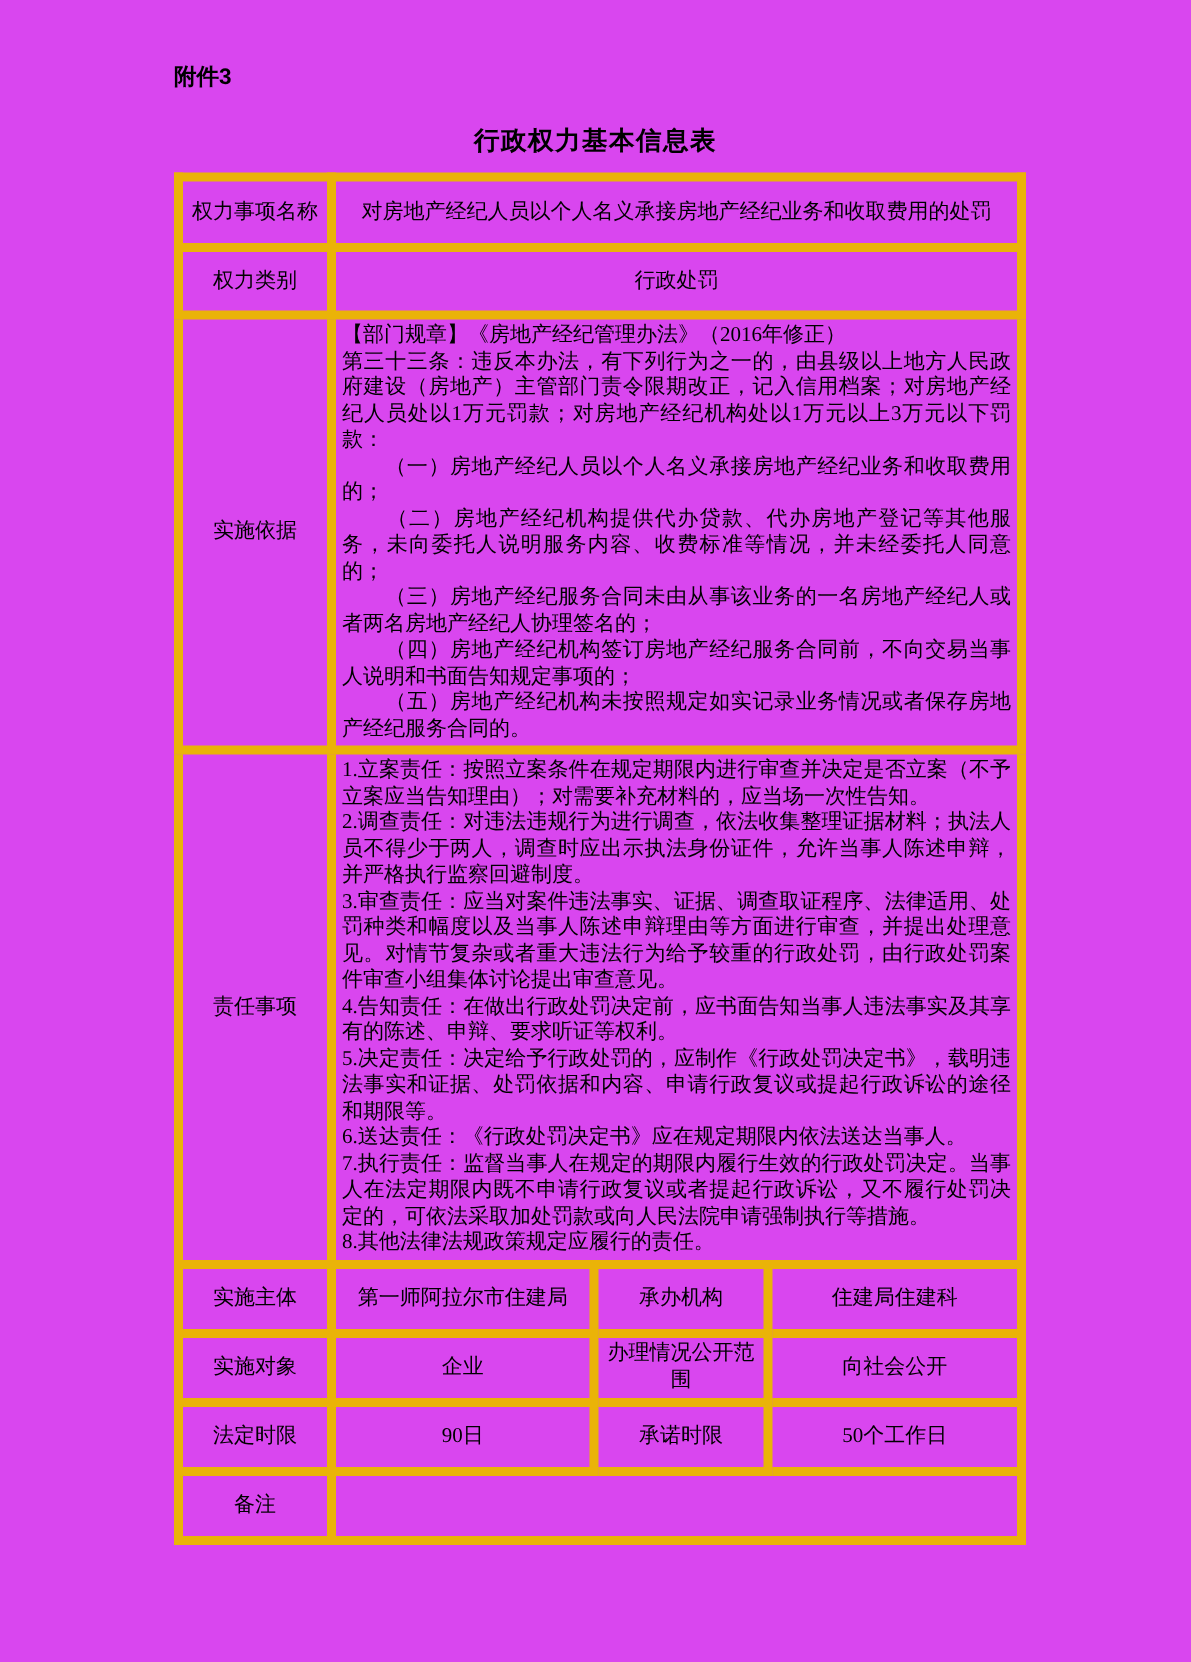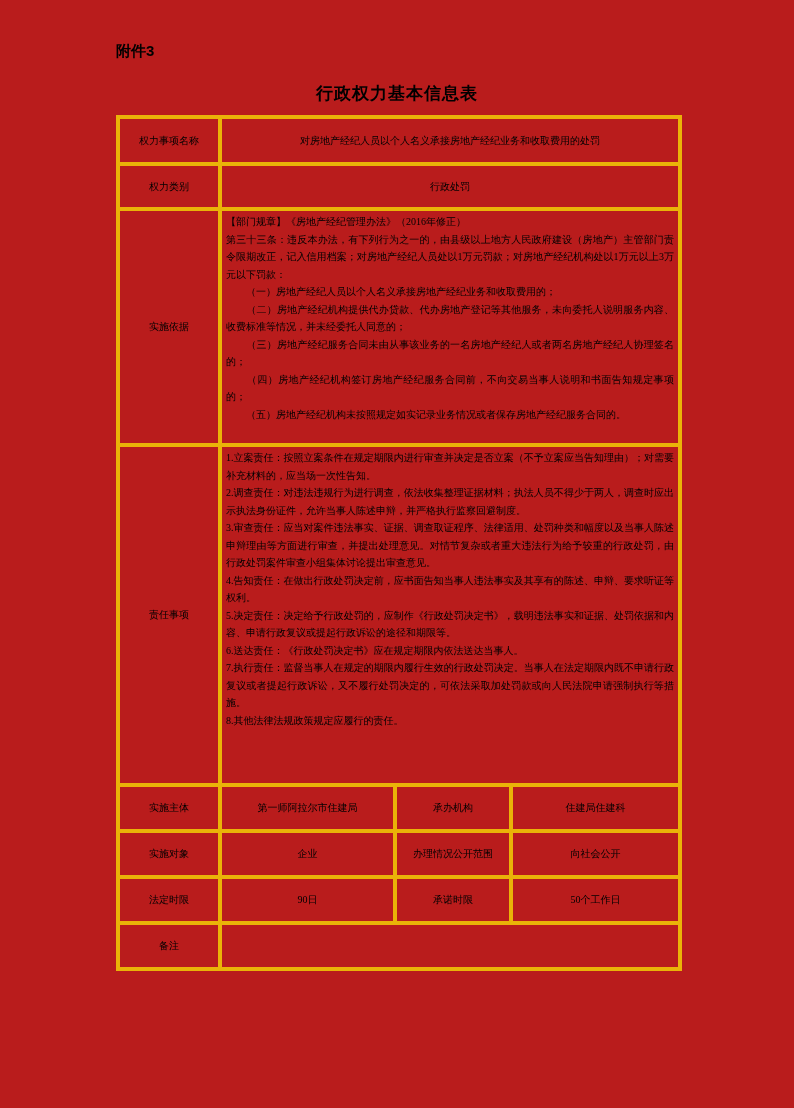--- a/index.html
+++ b/index.html
@@ -1,36 +1,36 @@
 <!DOCTYPE html>
 <html><head>
 <meta charset="utf-8">
 <style>
   html,body{margin:0;padding:0;}
   body{
     width:794px;height:1108px;background:#ffffff;color:#000;
     font-family:"Liberation Serif","DejaVu Serif",serif;
     -webkit-font-smoothing:antialiased;
   }
-  .page{position:relative;width:794px;height:1108px;background:#b91c1c;overflow:hidden;}
+  .page{position:relative;width:794px;height:1108px;background:#d946ef;overflow:hidden;}
   .attachment{
     position:absolute;left:116px;top:42px;
     font-family:"Liberation Sans","DejaVu Sans",sans-serif;
     font-weight:bold;font-size:15px;
   }
   .title{
     position:absolute;left:0;top:82px;width:794px;margin:0;
     text-align:center;font-size:17px;font-weight:bold;letter-spacing:1px;
   }
   table.info{
     position:absolute;left:116px;top:115px;width:562px;
     border-collapse:collapse;table-layout:fixed;
   }
   table.info td{
-    border:4px solid #eab308;font-size:10px;line-height:17.5px;
+    border:6px solid #eab308;font-size:14px;line-height:17.5px;
     padding:2px 4px;overflow:hidden;
   }
   td.lbl{text-align:center;vertical-align:middle;}
   td.center{text-align:center;vertical-align:middle;}
   td.txt{
     text-align:justify;vertical-align:top;
     padding:9px 8px 6px 6px;white-space:pre-wrap;word-break:break-all;
   }
 </style>
 </head>

